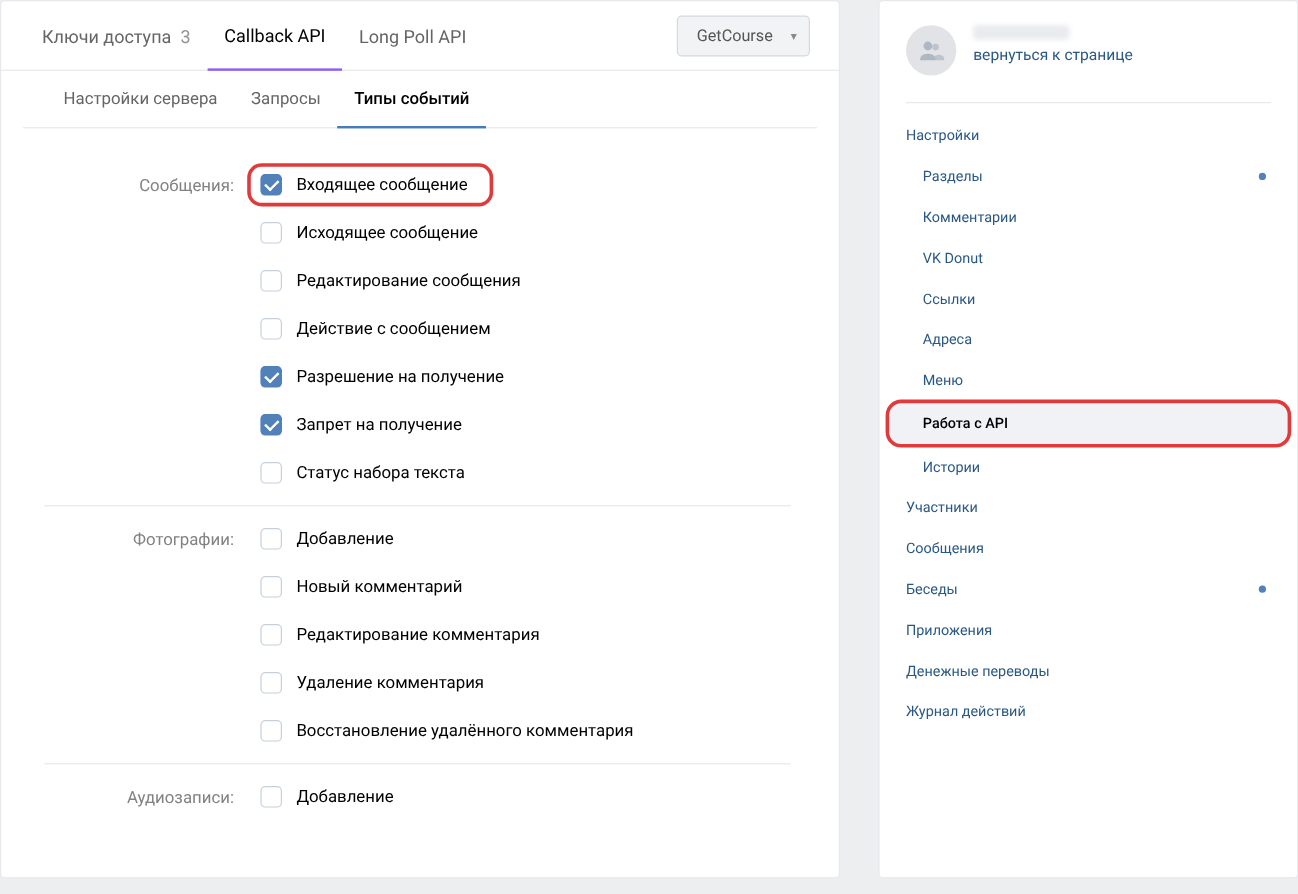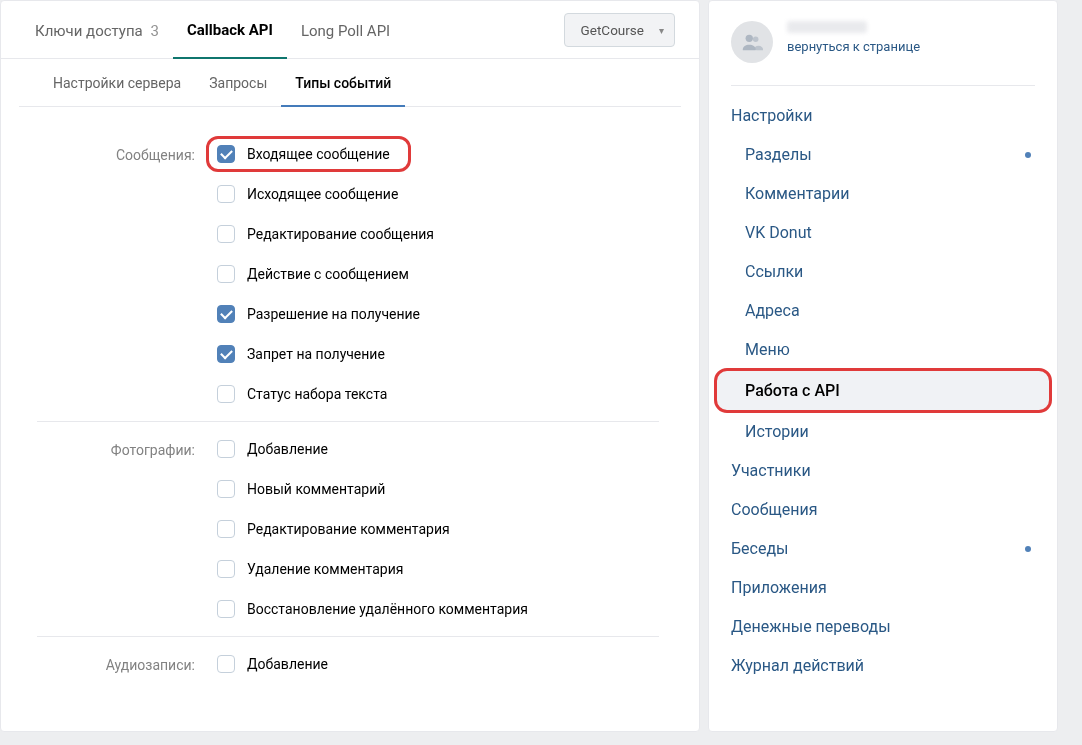--- a/index.html
+++ b/index.html
@@ -4,21 +4,21 @@
 <style>
   * { box-sizing: border-box; margin: 0; padding: 0; }
   body {
     font-family: -apple-system, BlinkMacSystemFont, "Segoe UI", Roboto, Helvetica, Arial, sans-serif;
     background: #edeef0;
     color: #000;
     font-size: 13.5px;
   }
   .layout {
     display: flex;
-    gap: 8px;
+    gap: 32px;
     padding: 0;
   }
   .main {
     flex: 0 0 700px;
     background: #fff;
     border: 1px solid #e7e8ec;
     border-radius: 4px;
     padding: 0;
   }
   .aside {
@@ -38,22 +38,22 @@
   }
   .top-tab {
     padding: 20px 14px 18px;
     cursor: pointer;
     color: #656565;
     font-size: 15px;
     position: relative;
   }
   .top-tab.active {
     color: #000;
-    font-weight: 700;
-    border-bottom: 2px solid #0f766e;
+    font-weight: 400;
+    border-bottom: 2px solid #8b5cf6;
     margin-bottom: -1px;
   }
   .top-tab .count {
     color: #939393;
     margin-left: 4px;
   }
   .top-dropdown {
     margin-left: auto;
     background: #f2f3f5;
     border: 1px solid #d3d9de;
@@ -183,21 +183,21 @@
     height: 1px; background: #e7e8ec; margin: 6px 22px 4px;
   }
   .aside-menu {
     padding: 6px 0 14px;
   }
   .mi {
     display: flex;
     align-items: flex-start;
     padding: 10px 22px;
     color: #2a5885;
-    font-size: 16px;
+    font-size: 12px;
     cursor: pointer;
     position: relative;
   }
   .mi .dot {
     width: 6px; height: 6px; background: #5181b8; border-radius: 50%;
     position: absolute; right: 26px; top: 50%; transform: translateY(-50%);
   }
   .mi.sub { padding-left: 36px; }
   .mi.active {
     background: #f0f2f5;

